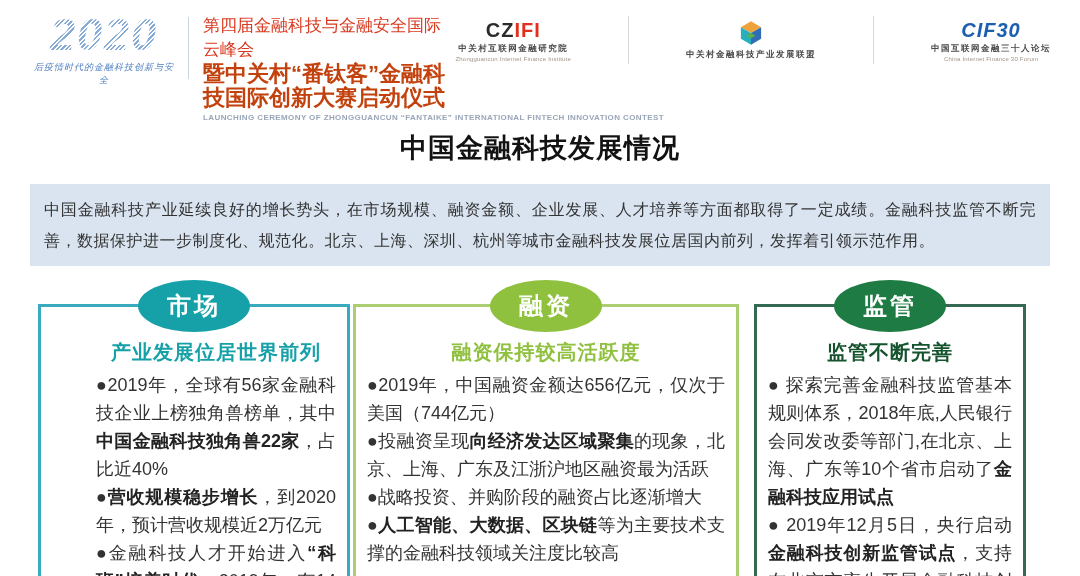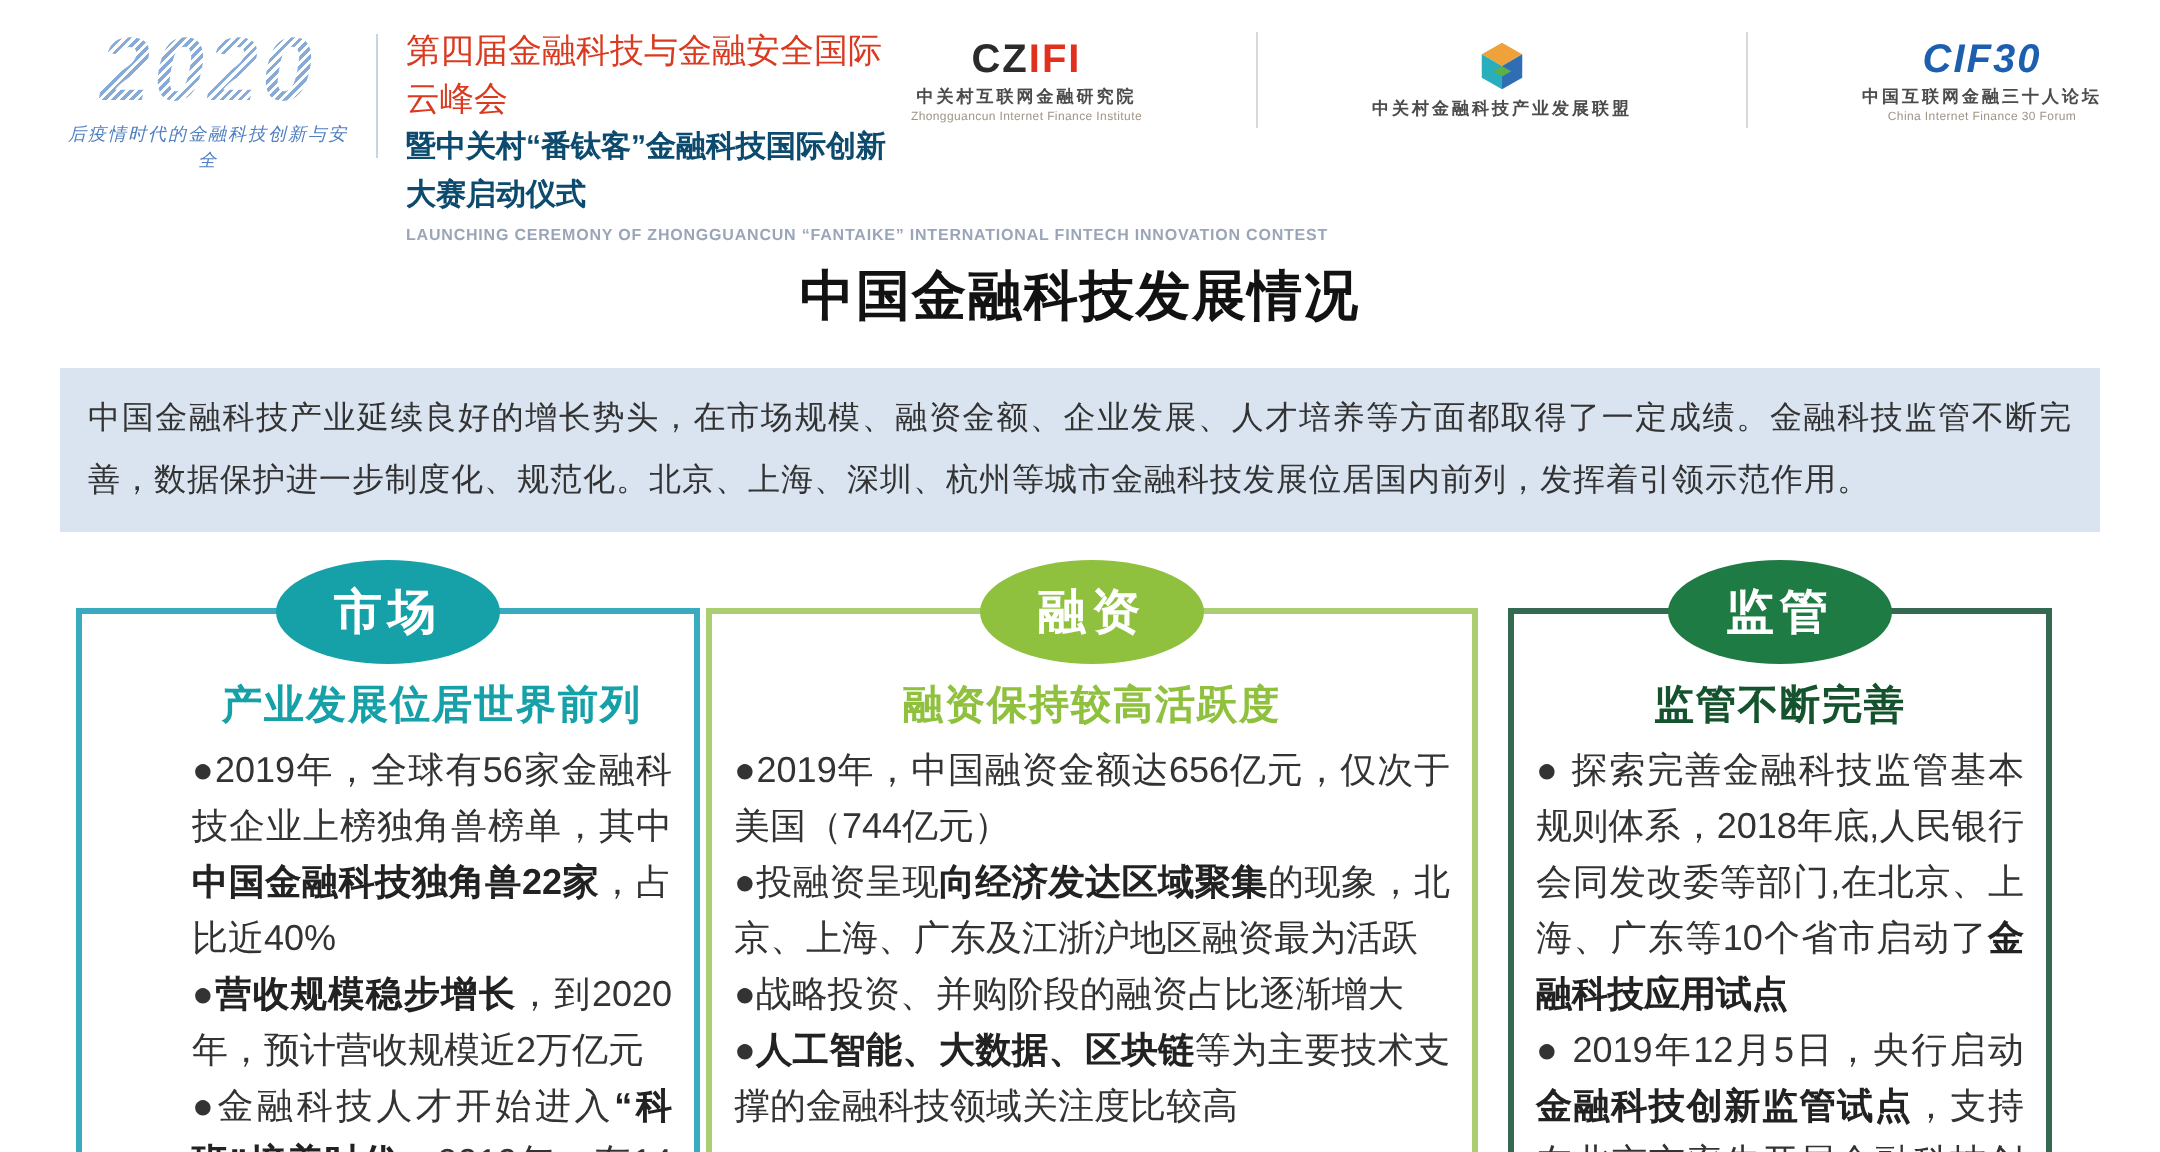--- a/index.html
+++ b/index.html
@@ -9,21 +9,21 @@
   .header{display:flex;align-items:flex-start;padding:12px 20px 0 30px;}
   .brand{width:148px;flex:0 0 auto;text-align:center;}
   .brand .year{font-size:45px;line-height:46px;font-weight:800;font-style:italic;letter-spacing:2px;
     color:#9db9dc;
     background:repeating-linear-gradient(135deg,#87abd6 0px,#87abd6 1.6px,#ffffff 1.6px,#ffffff 3.2px);
     -webkit-background-clip:text;background-clip:text;-webkit-text-fill-color:transparent;}
   .brand .tagline{font-size:9px;color:#4f7fc0;letter-spacing:1px;margin-top:3px;font-style:italic;}
   .vdiv{width:1px;height:62px;background:#c9d4e2;margin:5px 14px 0 10px;flex:0 0 auto;}
   .titles{flex:1 1 auto;padding-top:2px;min-width:0;}
   .t-red{color:#d93a20;font-weight:400;font-size:17px;line-height:24px;}
-  .t-blue{color:#0c4a6e;font-weight:800;font-size:15px;line-height:24px;}
+  .t-blue{color:#c2410c;font-weight:800;font-size:22px;line-height:24px;}
   .t-en{color:#9aa6b8;font-size:8px;letter-spacing:.4px;margin-top:3px;font-weight:600;white-space:nowrap;}
   .logos{display:flex;align-items:center;flex:0 0 auto;margin-top:4px;gap:48px;}
   .logo-block{text-align:center;padding:0 9px;}
   .logo-divider{width:1px;height:48px;background:#d8d8d8;flex:0 0 auto;}
   .logo-main{font-size:20px;font-weight:800;letter-spacing:1px;line-height:22px;}
   .lm-dark{color:#2b2b2b;} .lm-red{color:#e0301e;} .lm-blue{color:#1b5fae;font-style:italic;}
   .logo-cn{font-size:8.5px;color:#4c4c4c;letter-spacing:1.5px;font-weight:700;margin-top:2px;white-space:nowrap;}
   .logo-en{font-size:6px;color:#a09486;letter-spacing:.2px;margin-top:1px;white-space:nowrap;}
   .cube-svg{display:block;margin:0 auto;}
   

